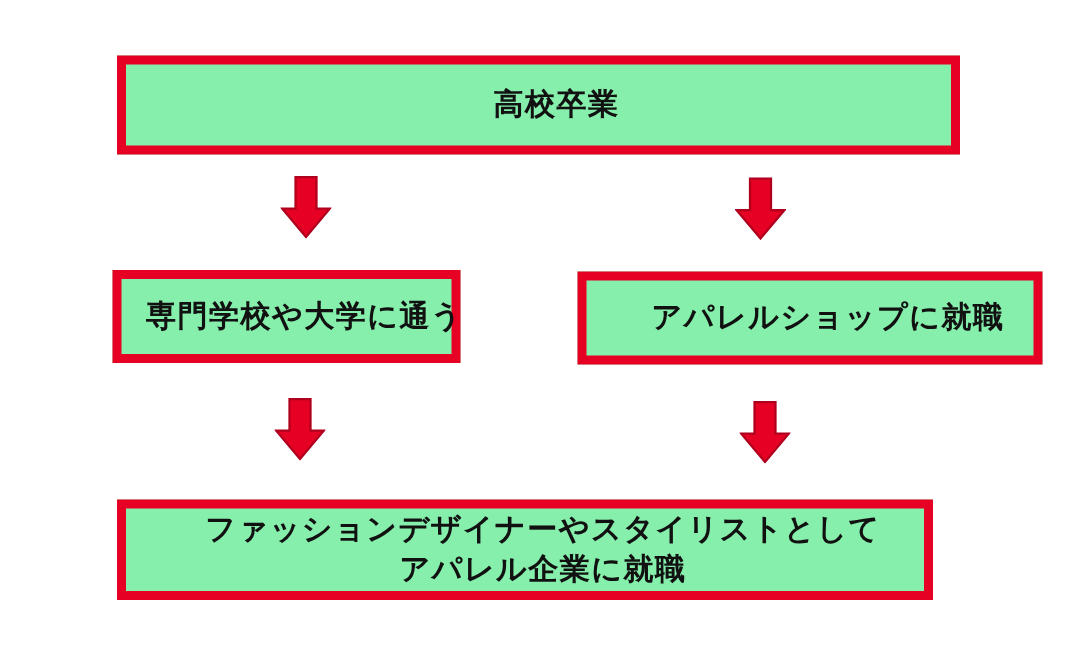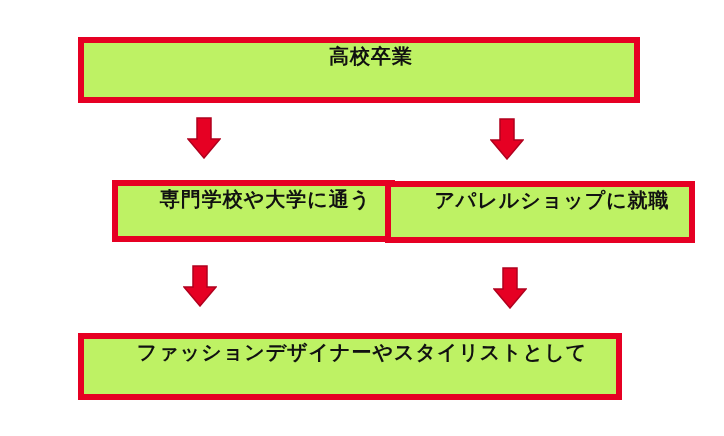--- a/index.html
+++ b/index.html
@@ -9,36 +9,37 @@
     width: 724px; height: 436px;
     overflow: hidden;
   }
   .canvas {
     position: relative;
     width: 724px; height: 436px;
     background: var(--background, #ffffff);
   }
   .node {
     position: absolute;
-    background: #bef264;
+    background: #86efac;
     border: 6px solid var(--accent, #e60023);
     display: flex;
     align-items: center;
+    justify-content: center;
     flex-direction: column;
     text-align: center;
     color: var(--text, #111111);
     font-weight: 700;
     font-size: 20px;
     letter-spacing: 1px;
     line-height: 27px;
     white-space: nowrap;
     padding-left: 24px;
   }
   .node-top    { left: 78px;  top: 37px;  width: 562px; height: 66px; }
-  .node-left   { left: 75px;  top: 180px; width: 283px; height: 62px; margin-left: 37px; }
+  .node-left   { left: 75px;  top: 180px; width: 232px; height: 62px; }
   .node-right  { left: 385px; top: 181px; width: 310px; height: 62px; }
   .node-bottom { left: 78px;  top: 333px; width: 544px; height: 67px; }
   .node-bottom span { display: block; }
   .arrow {
     position: absolute;
     width: 34px; height: 42px;
   }
   .arrow-ul { left: 187px; top: 117px; }
   .arrow-ur { left: 490px; top: 118px; }
   .arrow-ll { left: 183px; top: 265px; }
@@ -78,15 +79,16 @@
   <svg class="arrow arrow-ll" viewBox="0 0 34 42" aria-hidden="true">
     <polygon points="10,1 24,1 24,22 33,22 17,41 1,22 10,22"></polygon>
   </svg>
 
   <svg class="arrow arrow-lr" viewBox="0 0 34 42" aria-hidden="true">
     <polygon points="10,1 24,1 24,22 33,22 17,41 1,22 10,22"></polygon>
   </svg>
 
   <div class="node node-bottom">
     <span>ファッションデザイナーやスタイリストとして</span>
+    <span>アパレル企業に就職</span>
   </div>
 
 </div>
 
 </body></html>

